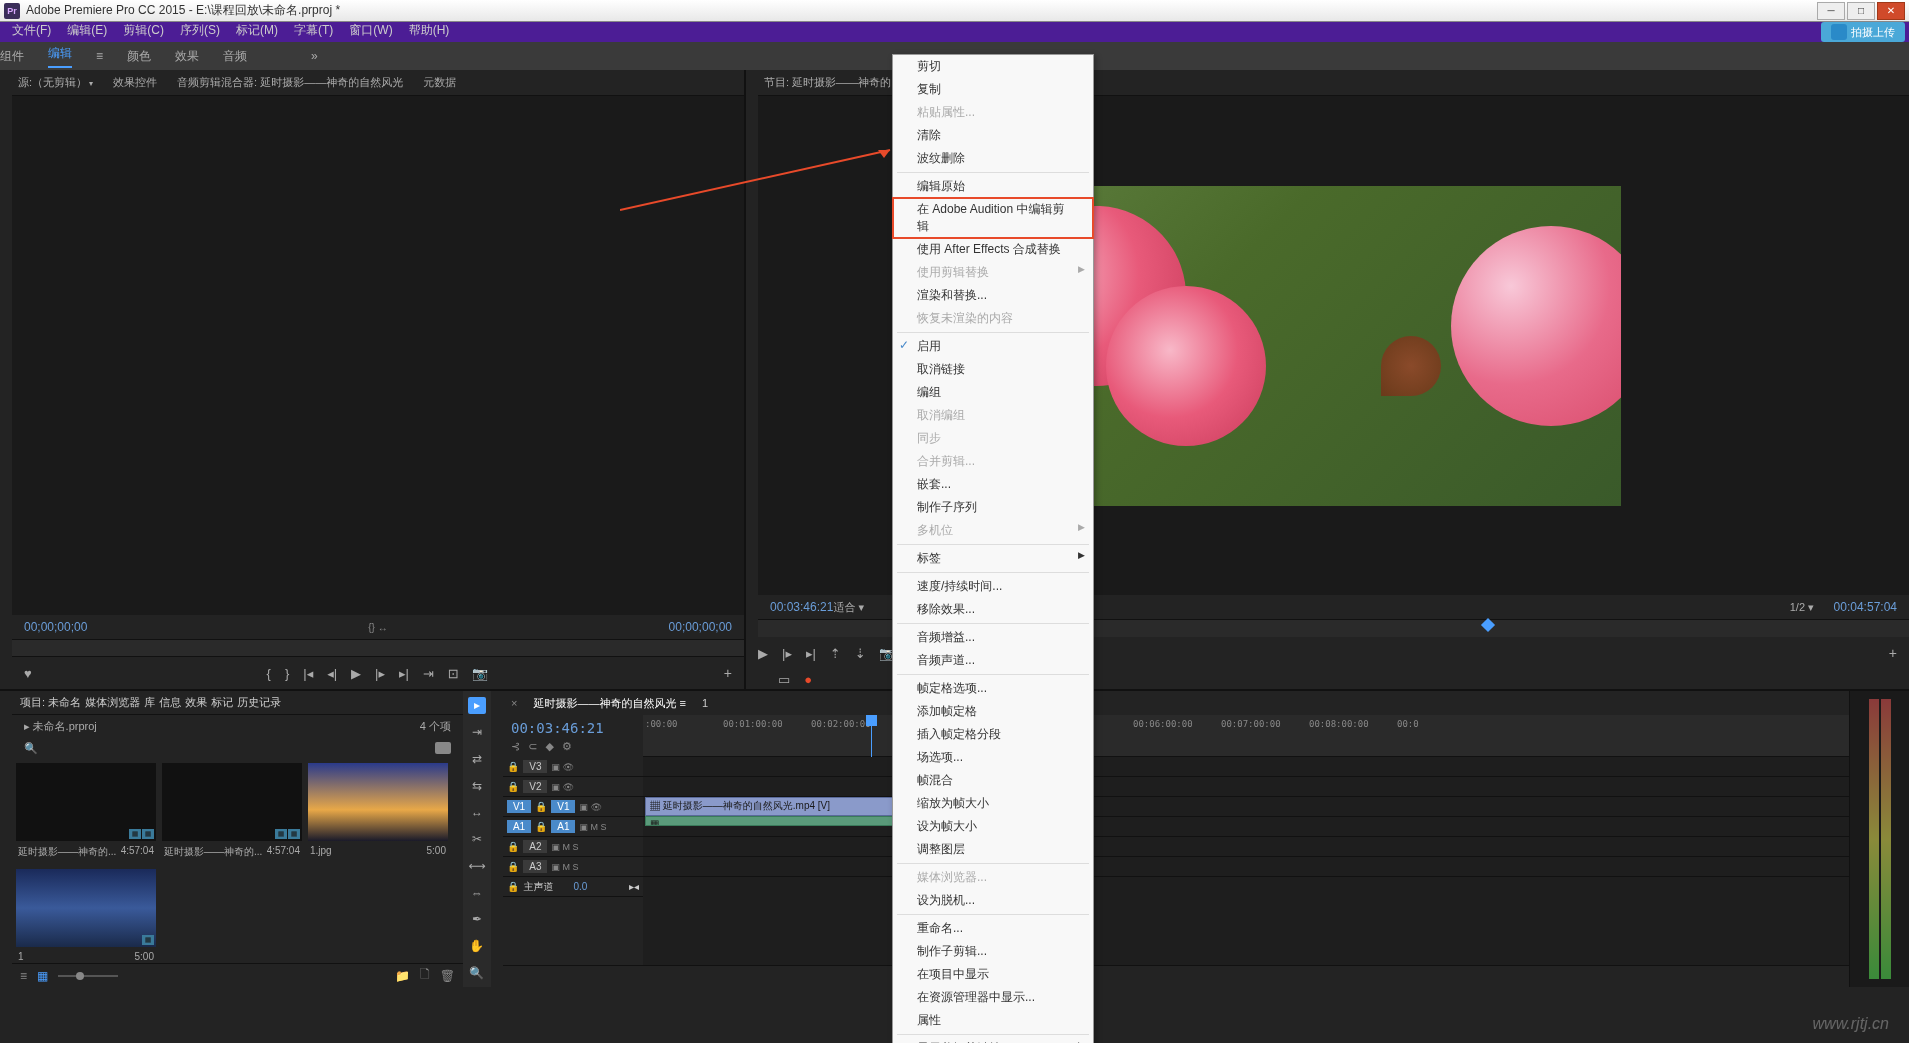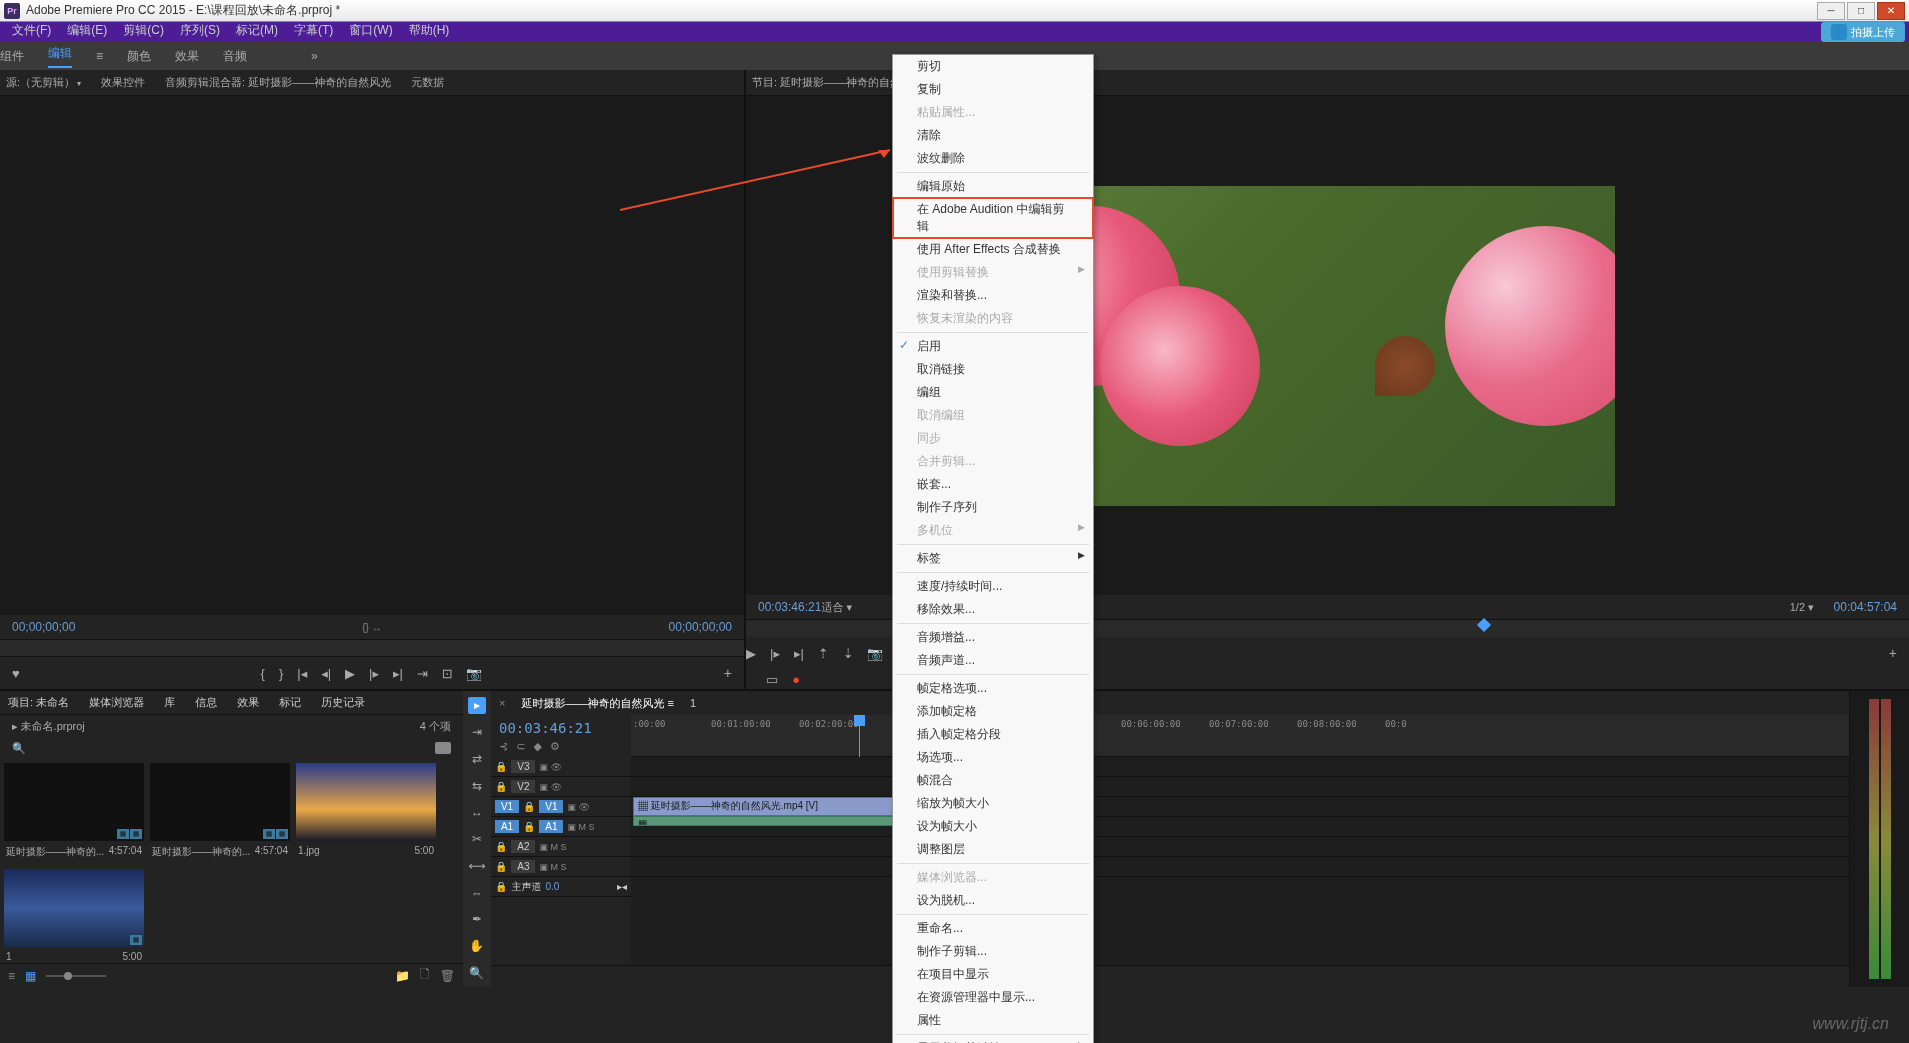--- a/index.html
+++ b/index.html
@@ -20,21 +20,21 @@
 .menu-bar .rt-icon { width: 16px; height: 16px; background: #2a8ac8; border-radius: 3px; }
 
 
 .workspace-bar { height: 28px; background: #3a3a3a; display: flex; align-items: center; justify-content: flex-start; gap: 24px; font-size: 12px; }
 .workspace-bar .ws-item { color: #aaa; cursor: pointer; }
 .workspace-bar .ws-item.active { color: #4a9eff; border-bottom: 2px solid #4a9eff; padding-bottom: 4px; }
 .workspace-bar .ws-more { color: #aaa; }
 
 
 .main { display: flex; height: 619px; }
-.panel { background: #232323; display: flex; flex-direction: column; }
+.panel { background: #232323; display: flex; flex-direction: column; padding-left: 12px; }
 
 
 .source-panel { width: 745px; border-right: 1px solid #111; }
 .panel-tabs { height: 26px; display: flex; align-items: center; padding: 0 6px; gap: 20px; font-size: 11px; border-bottom: 1px solid #111; }
 .panel-tabs .tab { color: #aaa; cursor: pointer; }
 .panel-tabs .dd-icon { font-size: 8px; margin-left: 2px; }
 .source-viewer { flex: 1; background: #1a1a1a; position: relative; }
 .time-row { height: 24px; display: flex; align-items: center; padding: 0 12px; justify-content: space-between; color: #6a9dd8; font-size: 12px; font-family: monospace; }
 .ruler { height: 18px; background: #2a2a2a; border-top: 1px solid #111; border-bottom: 1px solid #111; }
 .transport { height: 32px; display: flex; align-items: center; justify-content: center; gap: 14px; }
@@ -53,21 +53,21 @@
 .prog-time-row { height: 24px; display: flex; align-items: center; padding: 0 12px; justify-content: space-between; color: #6a9dd8; font-size: 12px; font-family: monospace; }
 .prog-time-row .fit { color: #aaa; font-size: 11px; }
 .prog-ruler { height: 18px; background: #2a2a2a; border-top: 1px solid #111; position: relative; }
 .prog-ruler .playhead { position: absolute; left: 63%; top: 0; width: 10px; height: 10px; background: #4a9eff; transform: rotate(45deg); }
 
 
 .bottom { display: flex; height: 298px; border-top: 2px solid #111; }
 
 
 .project-panel { width: 463px; display: flex; flex-direction: column; }
-.proj-tabs { height: 24px; display: flex; align-items: center; padding: 0 8px; gap: 20px; font-size: 11px; border-bottom: 1px solid #111; }
+.proj-tabs { height: 24px; display: flex; align-items: center; padding: 0 8px; gap: 4px; font-size: 11px; border-bottom: 1px solid #111; }
 .proj-info { height: 22px; display: flex; align-items: center; padding: 0 12px; justify-content: space-between; font-size: 11px; color: #aaa; }
 .proj-icons { height: 22px; display: flex; align-items: center; padding: 0 12px; }
 .proj-icons .folder-icon { width: 16px; height: 12px; background: #888; border-radius: 2px; margin-left: auto; }
 .thumbs { flex: 1; display: flex; flex-wrap: wrap; padding: 4px; gap: 6px; overflow: hidden; }
 .thumb { width: 140px; }
 .thumb .img { width: 140px; height: 78px; background: #111; position: relative; }
 .thumb .img.city { background: linear-gradient(to bottom, #2a3a8a 0%, #e8a848 60%, #1a1a2a 100%); }
 .thumb .img.city2 { background: linear-gradient(to bottom, #1a2a5a 0%, #3a5a9a 50%, #1a2a4a 100%); }
 .thumb .badge { position: absolute; bottom: 2px; right: 2px; display: flex; gap: 1px; }
 .thumb .badge span { width: 12px; height: 10px; background: #3a7a9a; font-size: 7px; color: #1a1a1a; display: flex; align-items: center; justify-content: center; }
@@ -385,21 +385,21 @@
             <span class="tog">▣ M S</span>
           </div>
         <div class="track-head">
             <span class="lock">🔒</span>
             <span class="tlabel">A3</span>
             <span class="tog">▣ M S</span>
           </div>
         <div class="track-head">
             <span class="lock">🔒</span>
             <span>主声道</span>
-            <span style="color:#6a9dd8;margin-left:0">0.0</span>
+            <span style="color:#6a9dd8;margin-left:16px">0.0</span>
             <span style="margin-left:auto">▸◂</span>
           </div>
       </div>
       <div class="track-content">
         <div class="track-row"></div>
         <div class="track-row"></div>
         <div class="track-row"></div>
         <div class="clip" style="left:2px;top:40px;width:390px">▦ <span>延时摄影——神奇的自然风光.mp4 [V]</span></div>
         <div class="clip audio" style="left:2px;width:390px">▦</div>
         <div class="track-row"></div>

